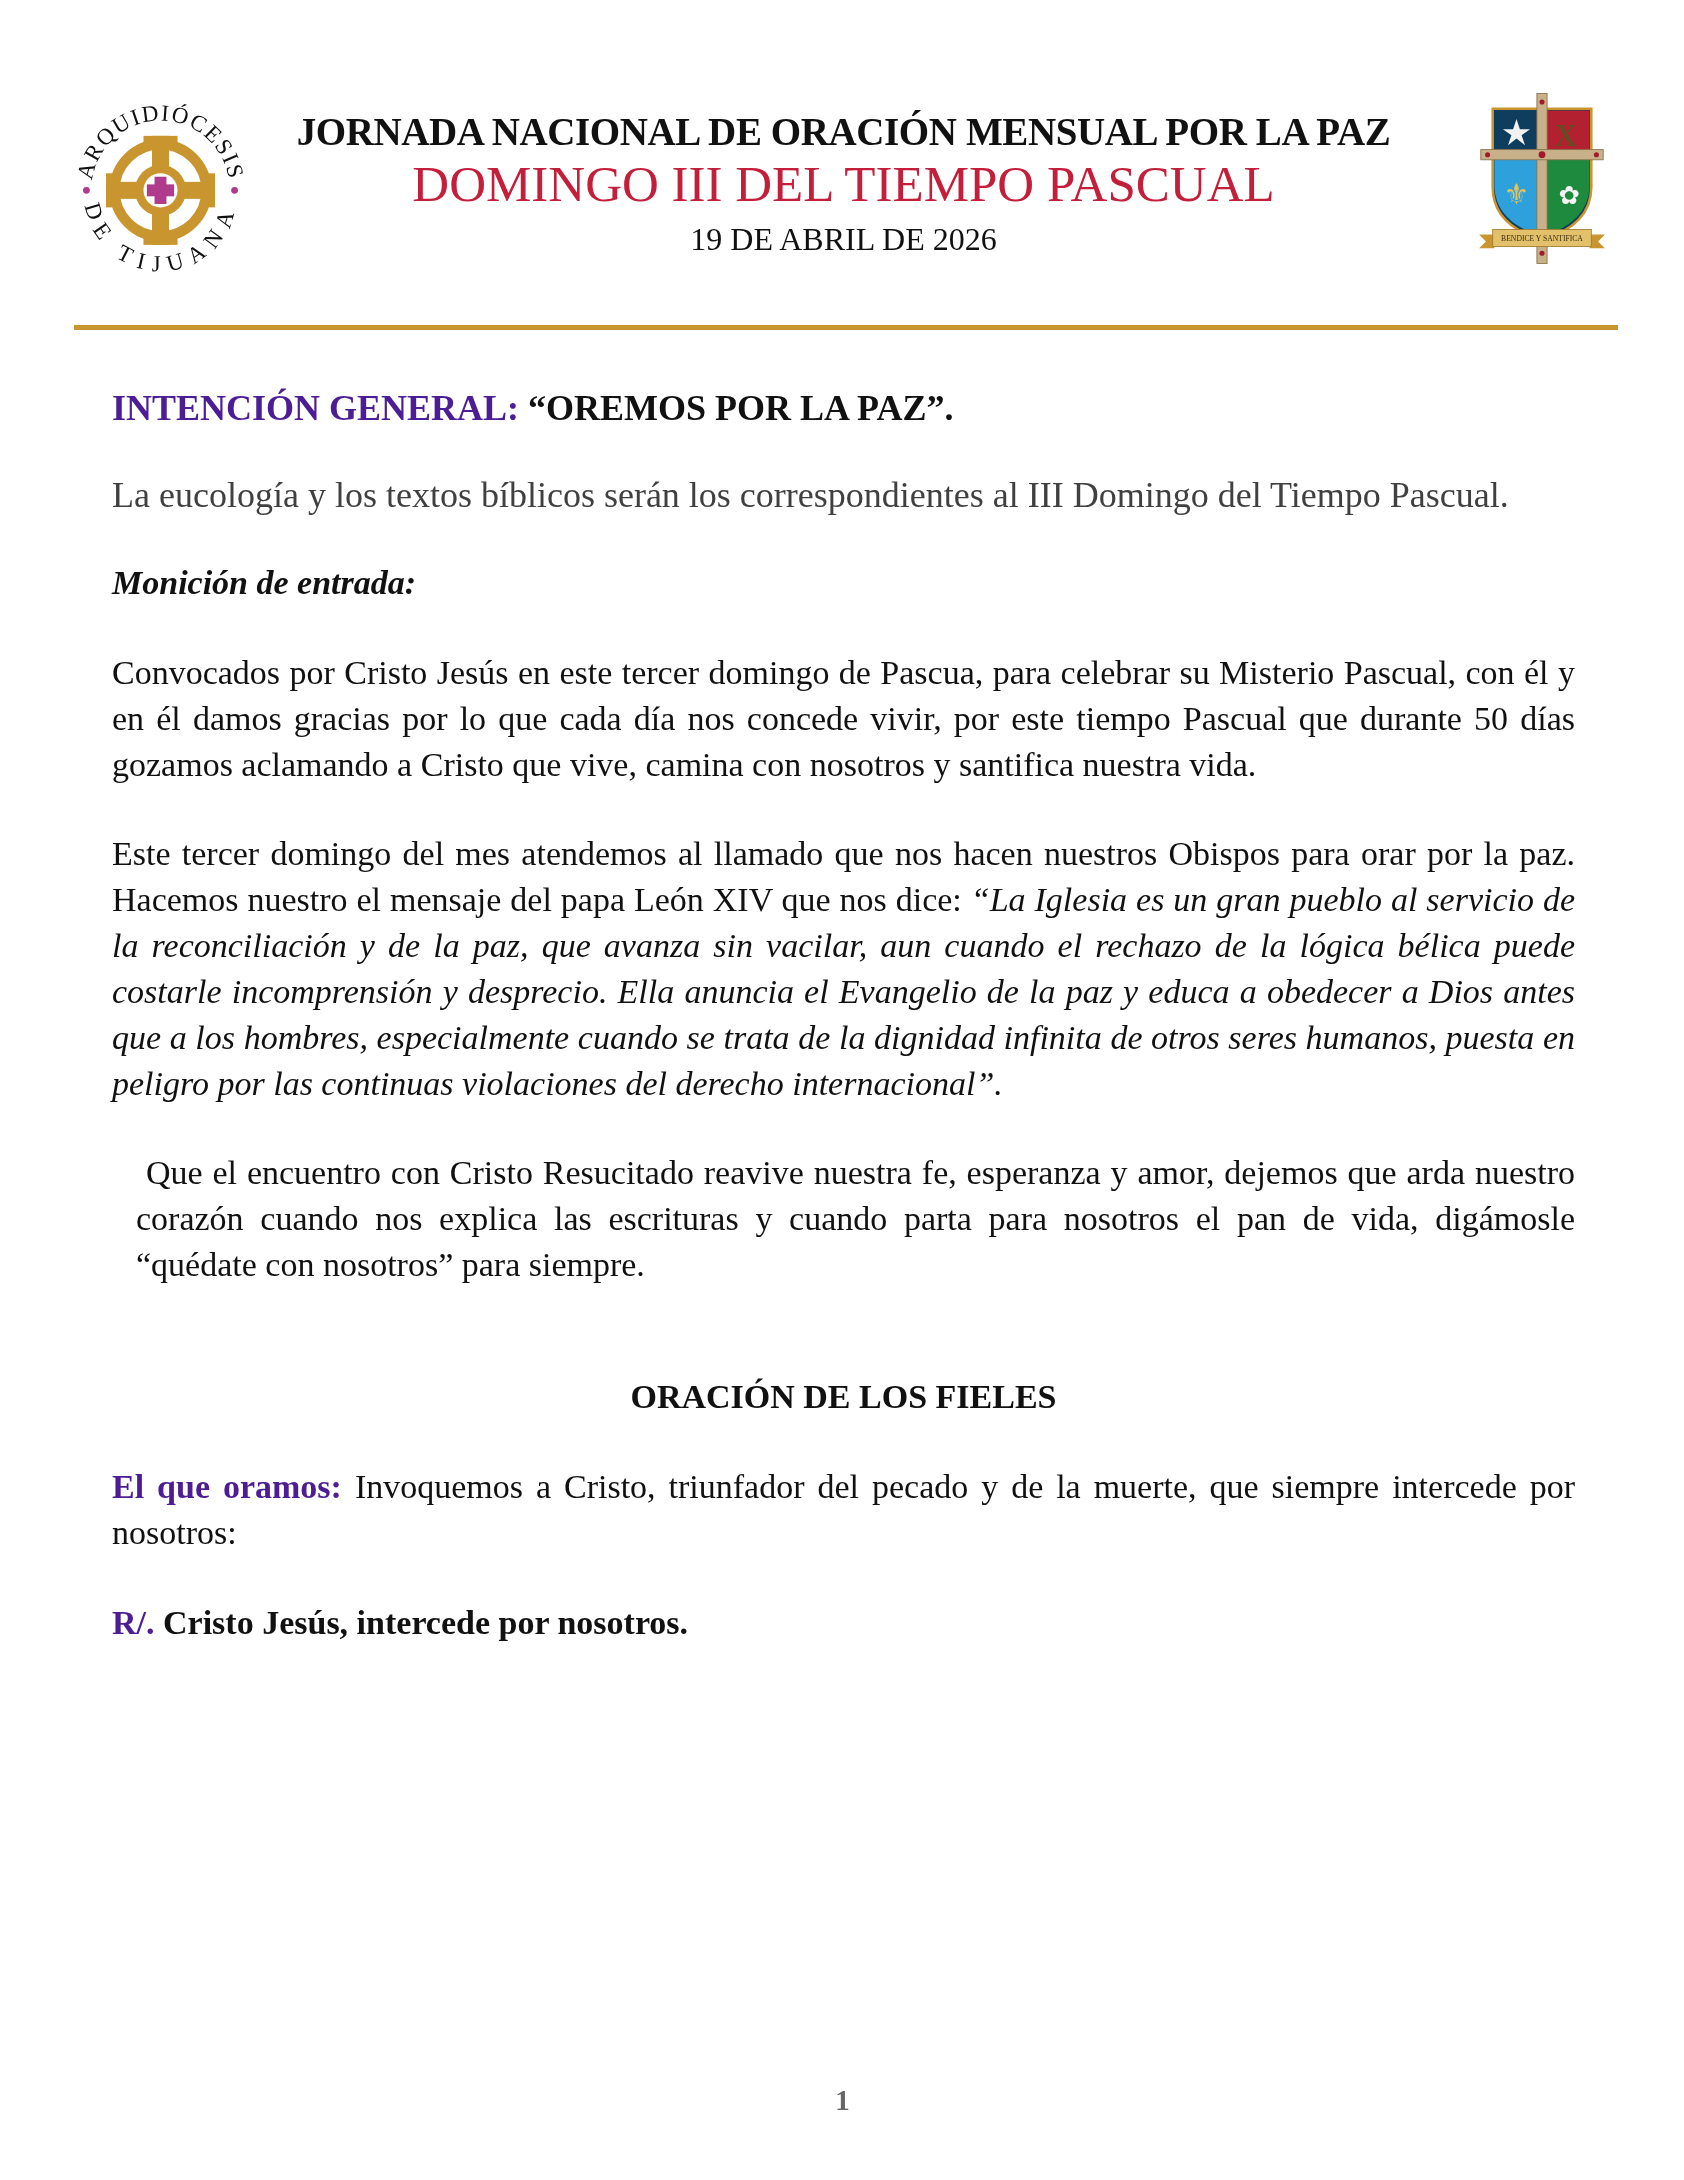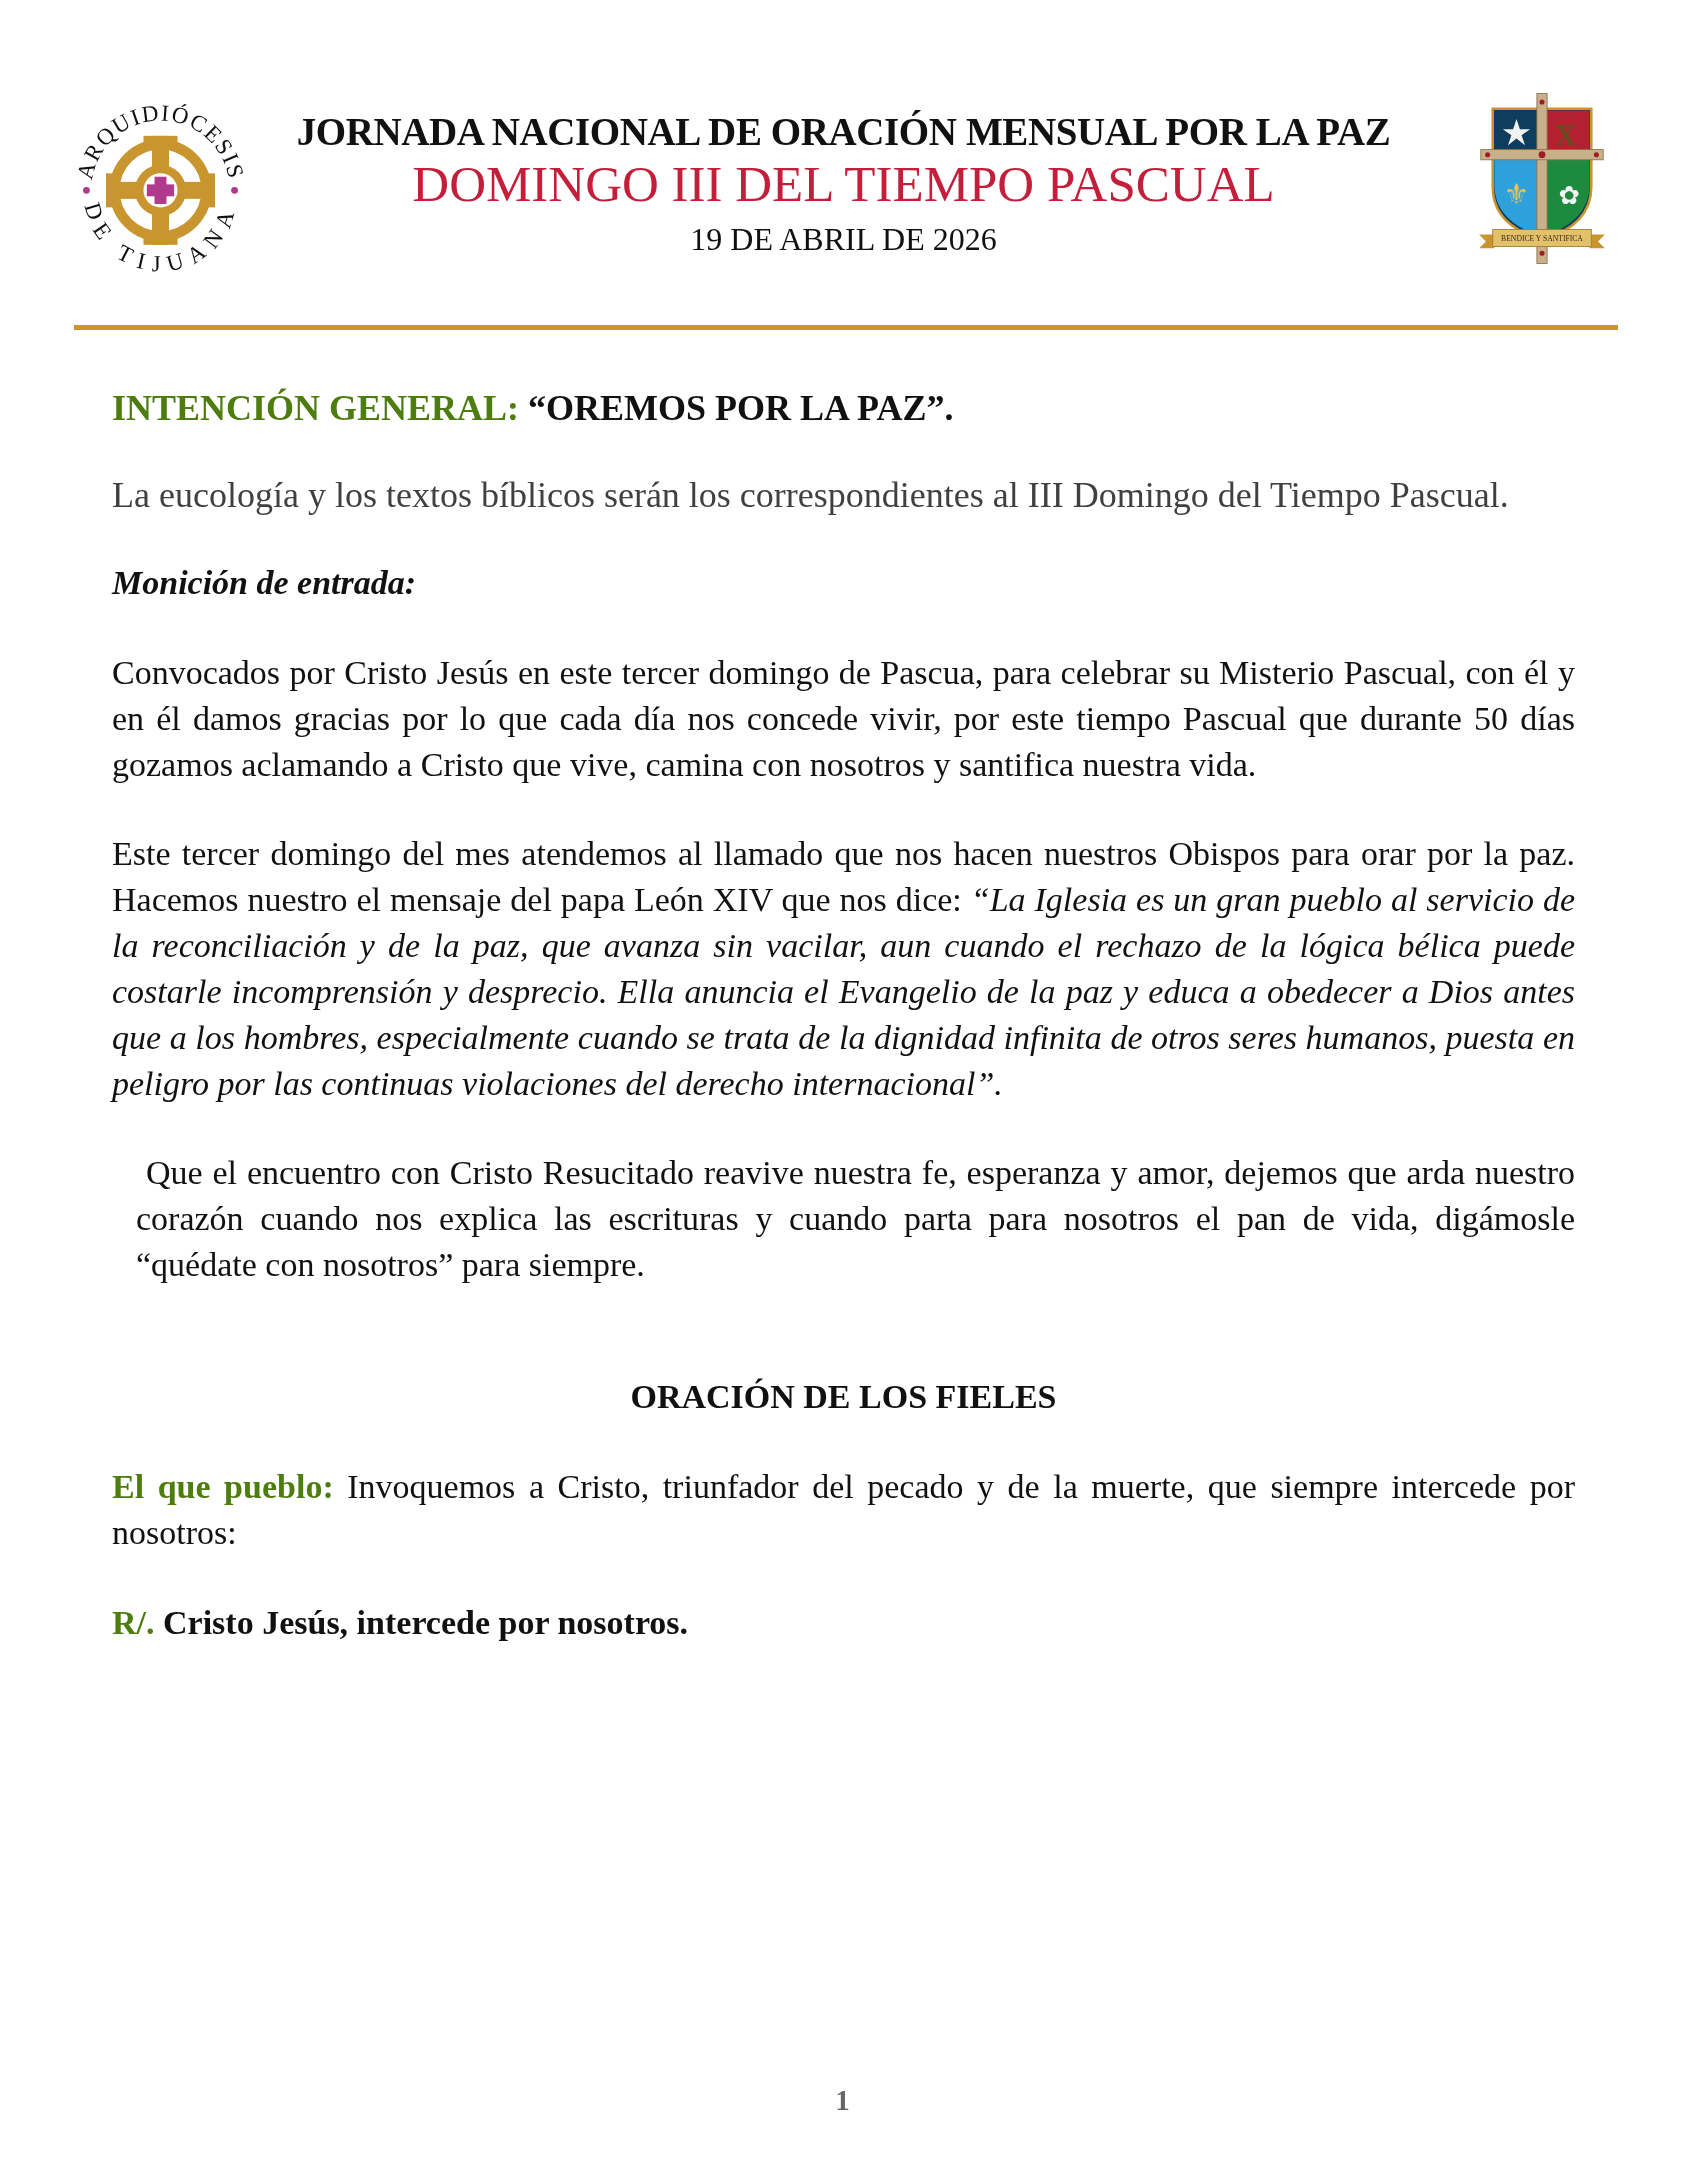--- a/index.html
+++ b/index.html
@@ -7,21 +7,21 @@
          font-family: "Liberation Serif", "DejaVu Serif", serif; color: #111; }
   .logo-left { position: absolute; left: 66px; top: 95px; width: 189px; height: 189px; }
   .logo-right { position: absolute; left: 1474px; top: 85px; width: 136px; height: 187px; }
   .header { position: absolute; left: 256px; width: 1175px; top: 106px; text-align: center; }
   .h-title { font-size: 39px; font-weight: bold; line-height: 51px; letter-spacing: -0.4px; }
   .h-sub { font-size: 51px; color: #c41f3a; line-height: 55px; }
   .h-date { font-size: 32px; line-height: 55px; }
   .rule { position: absolute; left: 74px; width: 1544px; top: 325px; height: 5.1px; background: #c9952f; }
   .content { position: absolute; left: 112px; width: 1463px; top: 383px; }
   .intent { font-size: 36px; font-weight: bold; line-height: 51px; margin: 0; }
-  .red { color: #4d7c0f; }
+  .red { color: #4c1d95; }
   .note { font-size: 36px; color: #404040; margin: 41px 0 0 0; line-height: 41px; }
   .subhead { font-size: 34px; font-weight: bold; margin: 43px 0 0 0; line-height: 48px; font-style: italic; }
   p.body { font-size: 34px; line-height: 46px; text-align: justify; margin: 43px 0 0 0; }
   p.body em { font-style: italic; }
   .section-title { text-align: center; font-size: 34px; font-weight: bold; margin: 85px 0 0 0; line-height: 48px; }
   .resp { font-size: 34px; font-weight: bold; margin: 43px 0 0 0; line-height: 48px; }
   .page-num { position: absolute; left: 0; width: 1685px; top: 2084px; text-align: center;
               font-size: 29px; font-weight: bold; color: #666; }
 </style>
 </head>
@@ -100,19 +100,19 @@
 
   <p class="body">Convocados por Cristo Jesús en este tercer domingo de Pascua, para celebrar su  Misterio Pascual, con él y en él damos gracias por lo que cada día nos concede vivir, por este tiempo Pascual que durante 50 días gozamos aclamando a Cristo que vive, camina con nosotros y santifica nuestra vida.</p>
 
   <p class="body"><span>Este tercer domingo del mes atendemos al llamado que nos hacen nuestros Obispos para orar por la paz. Hacemos nuestro el mensaje del papa León XIV que nos dice: </span><em>“La Iglesia es un gran pueblo al servicio de la reconciliación y de la paz, que avanza sin vacilar, aun cuando el rechazo de la lógica bélica puede costarle incomprensión y desprecio. Ella anuncia el Evangelio de la paz y educa a obedecer a Dios antes que a los hombres, especialmente cuando se trata de la dignidad infinita de otros seres humanos, puesta en peligro por las continuas violaciones del derecho internacional”.</em></p>
 
 
   <p class="body" style="white-space: pre-wrap; margin-left: 24px;"> Que el encuentro con Cristo Resucitado reavive nuestra fe, esperanza y amor, dejemos que arda nuestro corazón cuando nos explica las escrituras y cuando parta para nosotros el pan de vida, digámosle “quédate con nosotros” para siempre.</p>
 
   <p class="section-title">ORACIÓN DE LOS FIELES</p>
 
-  <p class="body"><b class="red">El que pueblo:</b><span> Invoquemos a Cristo, triunfador del pecado y de la muerte, que siempre intercede por nosotros:</span></p>
+  <p class="body"><b class="red">El que oramos:</b><span> Invoquemos a Cristo, triunfador del pecado y de la muerte, que siempre intercede por nosotros:</span></p>
 
   <p class="resp"><span class="red">R/.</span><span> Cristo Jesús, intercede por nosotros.</span></p>
 </div>
 
 <div class="page-num">1</div>
 
 
 </body></html>

